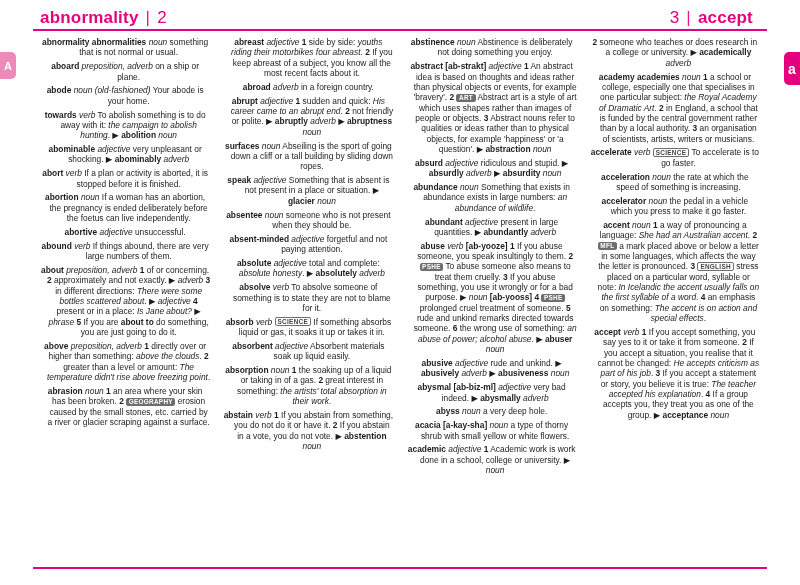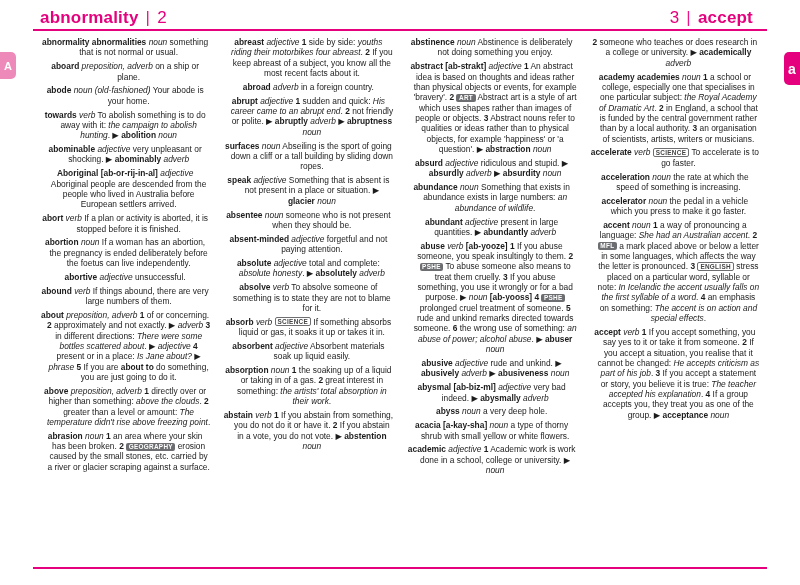--- a/index.html
+++ b/index.html
@@ -61,21 +61,20 @@
 <div class="tab tab-left">A</div>
 <div class="tab tab-right">a</div>
 
 <div class="columns">
   <div class="col">
       <p class="entry"><span class="run-b">abnormality</span><span class="run-r"> </span><span class="run-b">abnormalities</span><span class="run-r"> </span><span class="run-i">noun</span><span class="run-r"> something that is not normal or usual.</span></p>
       <p class="entry"><span class="run-b">aboard</span><span class="run-r"> </span><span class="run-i">preposition, adverb</span><span class="run-r"> on a ship or plane.</span></p>
       <p class="entry"><span class="run-b">abode</span><span class="run-r"> </span><span class="run-i">noun</span><span class="run-r"> </span><span class="run-i">(old-fashioned)</span><span class="run-r"> Your abode is your home.</span></p>
       <p class="entry"><span class="run-b">towards</span><span class="run-r"> </span><span class="run-i">verb</span><span class="run-r"> To abolish something is to do away with it: </span><span class="run-i">the campaign to abolish hunting</span><span class="run-r">. ▶ </span><span class="run-b">abolition</span><span class="run-r"> </span><span class="run-i">noun</span></p>
       <p class="entry"><span class="run-b">abominable</span><span class="run-r"> </span><span class="run-i">adjective</span><span class="run-r"> very unpleasant or shocking. ▶ </span><span class="run-b">abominably</span><span class="run-r"> </span><span class="run-i">adverb</span></p>
-      <p class="entry"><span class="run-b">Aboriginal</span><span class="run-r"> </span><span class="run-b">[ab-or-rij-in-al]</span><span class="run-r"> </span><span class="run-i">adjective</span><span class="run-r"> Aboriginal people are descended from the people who lived in Australia before European settlers arrived.</span></p>
       <p class="entry"><span class="run-b">abort</span><span class="run-r"> </span><span class="run-i">verb</span><span class="run-r"> If a plan or activity is aborted, it is stopped before it is finished.</span></p>
       <p class="entry"><span class="run-b">abortion</span><span class="run-r"> </span><span class="run-i">noun</span><span class="run-r"> If a woman has an abortion, the pregnancy is ended deliberately before the foetus can live independently.</span></p>
       <p class="entry"><span class="run-b">abortive</span><span class="run-r"> </span><span class="run-i">adjective</span><span class="run-r"> unsuccessful.</span></p>
       <p class="entry"><span class="run-b">abound</span><span class="run-r"> </span><span class="run-i">verb</span><span class="run-r"> If things abound, there are very large numbers of them.</span></p>
       <p class="entry"><span class="run-b">about</span><span class="run-r"> </span><span class="run-i">preposition, adverb</span><span class="run-r"> </span><span class="run-b">1</span><span class="run-r"> of or concerning. </span><span class="run-b">2</span><span class="run-r"> approximately and not exactly. ▶ </span><span class="run-i">adverb</span><span class="run-r"> </span><span class="run-b">3</span><span class="run-r"> in different directions: </span><span class="run-i">There were some bottles scattered about</span><span class="run-r">. ▶ </span><span class="run-i">adjective</span><span class="run-r"> </span><span class="run-b">4</span><span class="run-r"> present or in a place: </span><span class="run-i">Is Jane about?</span><span class="run-r"> ▶ </span><span class="run-i">phrase</span><span class="run-r"> </span><span class="run-b">5</span><span class="run-r"> If you are </span><span class="run-b">about to</span><span class="run-r"> do something, you are just going to do it.</span></p>
       <p class="entry"><span class="run-b">above</span><span class="run-r"> </span><span class="run-i">preposition, adverb</span><span class="run-r"> </span><span class="run-b">1</span><span class="run-r"> directly over or higher than something: </span><span class="run-i">above the clouds</span><span class="run-r">. </span><span class="run-b">2</span><span class="run-r"> greater than a level or amount: </span><span class="run-i">The temperature didn't rise above freezing point</span><span class="run-r">.</span></p>
       <p class="entry"><span class="run-b">abrasion</span><span class="run-r"> </span><span class="run-i">noun</span><span class="run-r"> </span><span class="run-b">1</span><span class="run-r"> an area where your skin has been broken. </span><span class="run-b">2</span><span class="run-r"> </span><span class="run-bf">GEOGRAPHY</span><span class="run-r"> erosion caused by the small stones, etc. carried by a river or glacier scraping against a surface.</span></p>
     </div>
   <div class="col">
       <p class="entry"><span class="run-b">abreast</span><span class="run-r"> </span><span class="run-i">adjective</span><span class="run-r"> </span><span class="run-b">1</span><span class="run-r"> side by side: </span><span class="run-i">youths riding their motorbikes four abreast</span><span class="run-r">. </span><span class="run-b">2</span><span class="run-r"> If you keep abreast of a subject, you know all the most recent facts about it.</span></p>

